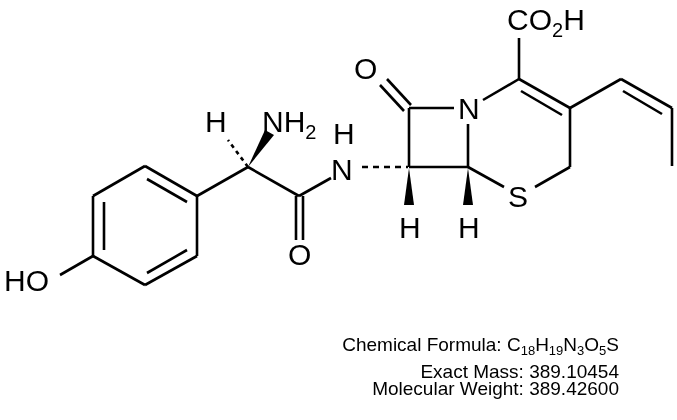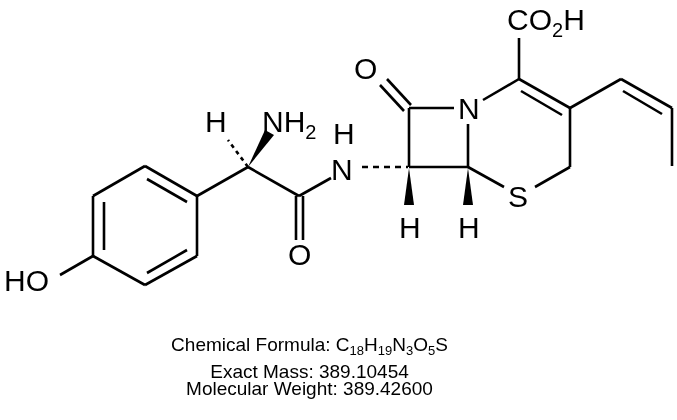--- a/index.html
+++ b/index.html
@@ -1,20 +1,20 @@
 <!DOCTYPE html>
 <html><head>
 <meta charset="utf-8">
 <style>
   html,body{margin:0;padding:0;background:#ffffff;}
   body{width:677px;height:420px;position:relative;overflow:hidden;font-family:"Liberation Sans",sans-serif;color:#000;}
   #structure{position:absolute;left:0;top:0;width:677px;height:320px;}
   .atom{font-family:"Liberation Sans",sans-serif;font-size:30px;fill:#000;}
   .sub{font-size:20px;}
-  .info{position:absolute;left:0;width:619px;text-align:center;font-size:19px;line-height:24px;}
+  .info{position:absolute;left:0;width:619px;text-align:right;font-size:19px;line-height:24px;}
   .info sub{font-size:13px;vertical-align:-4px;line-height:0;}
 </style>
 </head>
 <body>
 
 <svg id="structure" viewBox="0 0 677 320" xmlns="http://www.w3.org/2000/svg">
   <g stroke="#000" stroke-width="2.6" fill="none" stroke-linecap="butt">
 
     <g>
       <line x1="145" y1="166" x2="197" y2="196"></line>

